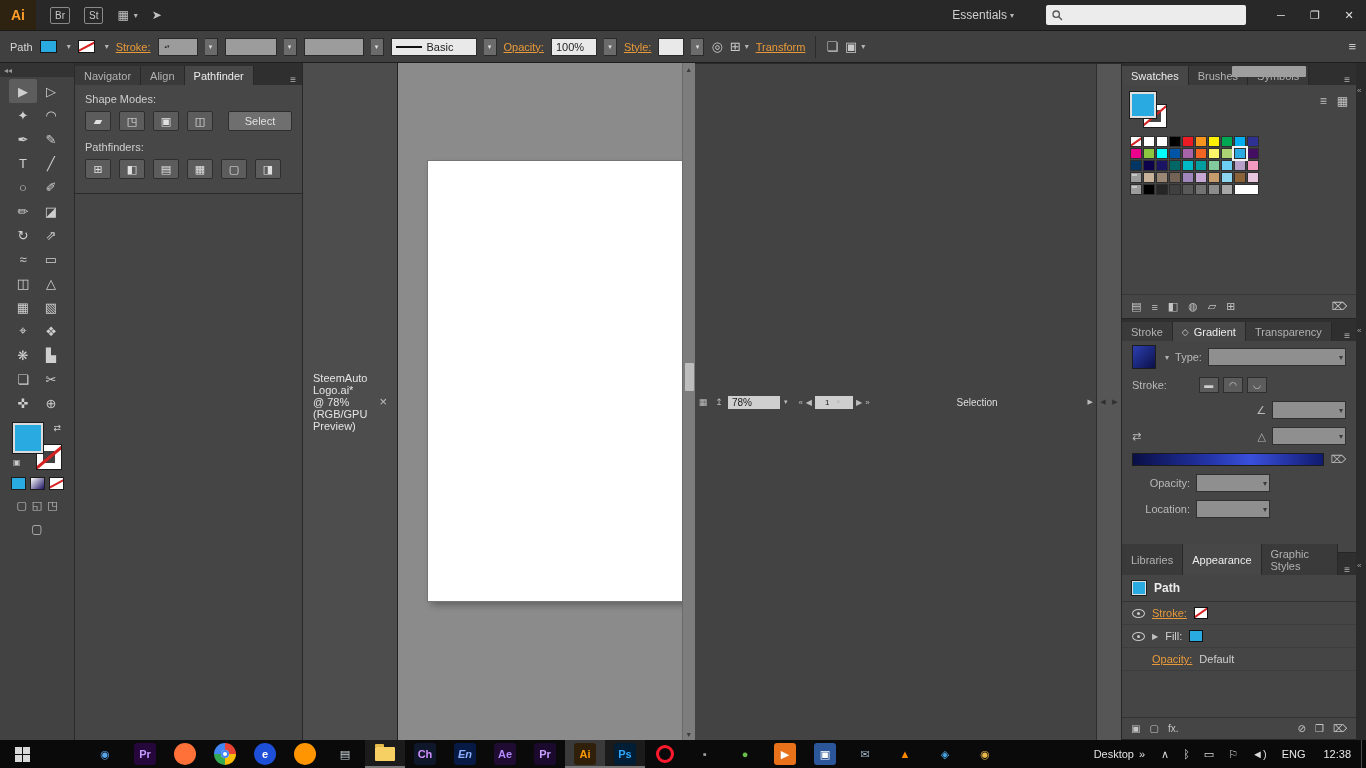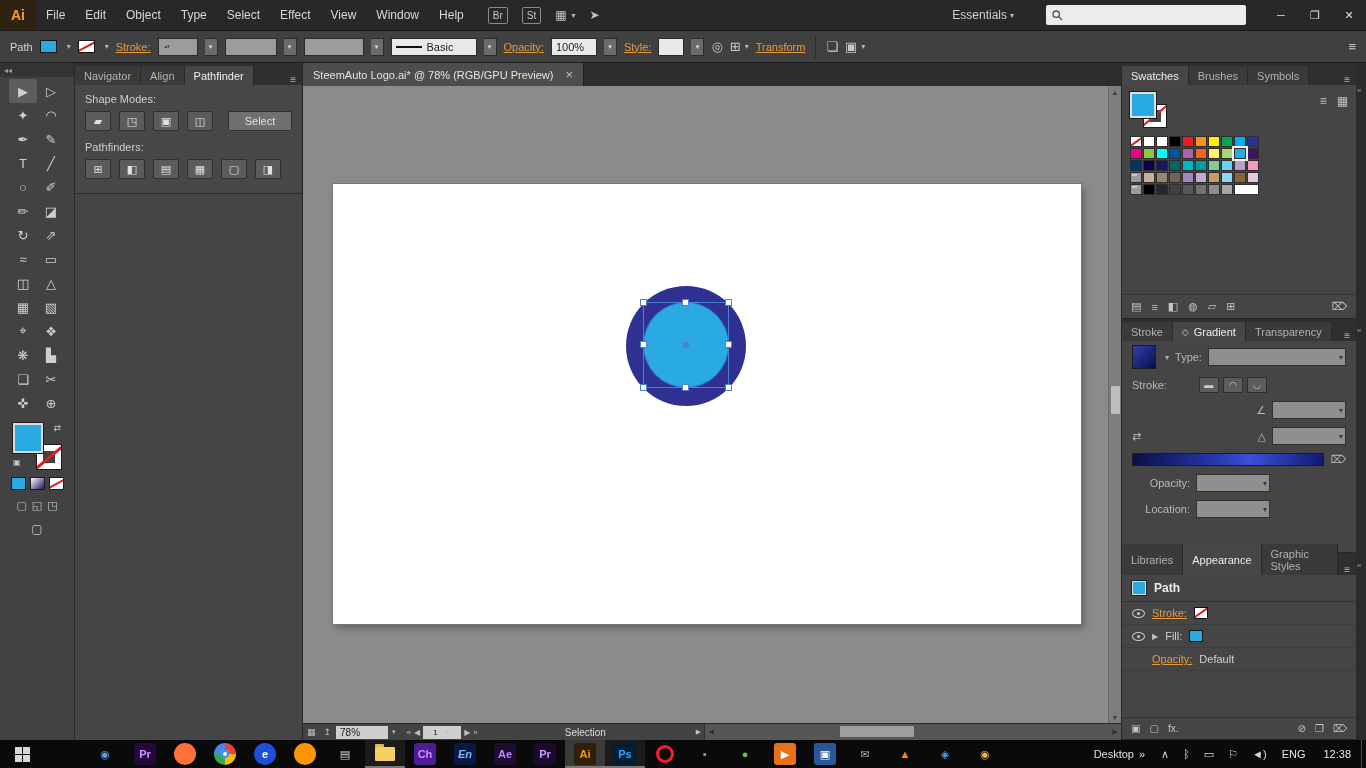--- a/index.html
+++ b/index.html
@@ -73,21 +73,21 @@
   .pf-content{background:#474747;padding:8px 10px 4px;border-bottom:1px solid #2a2a2a}
   .pf-label{font-size:11px;color:#cfcfcf;margin-bottom:6px}
   .pf-row{display:flex;gap:8px;align-items:center;margin-bottom:10px}
   .pf-btn{width:26px;height:20px;background:#5c5c5c;border:1px solid #2e2e2e;border-radius:2px;color:#e0e0e0;
     display:flex;align-items:center;justify-content:center;font-size:11px}
   .expand-btn{margin-left:auto;width:64px;height:20px;background:#6f6f6f;border:1px solid #2e2e2e;border-radius:2px;
     color:#e0e0e0;font-size:11px;display:flex;align-items:center;justify-content:center}
   .dock-rest{flex:1;background:#454545}
 
   
-  .docarea{flex:1;display:flex;flex-direction:column;min-width:0}
+  .docarea{flex:1;display:flex;flex-direction:row;min-width:0}
   .doctabs{flex:0 0 23px;background:#2d2d2d;display:flex}
   .doctab{background:#4d4d4d;color:#e4e4e4;font-size:11px;display:flex;align-items:center;padding:0 10px;gap:12px;border-right:1px solid #222}
   .doctab-close{color:#c0c0c0;font-size:13px}
   .canvas{flex:1;position:relative;background:#8b8b8b;overflow:hidden}
   .artboard{position:absolute;left:30px;top:98px;width:748px;height:440px;background:#fff;
     box-shadow:0 0 0 1px #767676,3px 4px 7px rgba(0,0,0,.30)}
   .circle{position:absolute;border-radius:50%}
   .c-outer{left:323px;top:200px;width:120px;height:120px;background:#2e3192}
   .c-inner{left:340px;top:216px;width:86px;height:86px;background:#29abe2;border:1px solid rgba(50,90,200,.55)}
   .selbox{position:absolute;left:340px;top:216px;width:86px;height:86px;border:1px solid #4f7fd0}
@@ -197,31 +197,20 @@
   .clock{padding:0 10px}
   .show-desktop{width:5px;height:28px;border-left:1px solid #4a4a4a}
 </style>
 </head>
 <body>
 
 <div class="screen">
 
   <header class="menubar">
     <div class="ai-logo">Ai</div>
-    <nav id="menu-items">
-        <div class="menu-item">File</div>
-        <div class="menu-item">Edit</div>
-        <div class="menu-item">Object</div>
-        <div class="menu-item">Type</div>
-        <div class="menu-item">Select</div>
-        <div class="menu-item">Effect</div>
-        <div class="menu-item">View</div>
-        <div class="menu-item">Window</div>
-        <div class="menu-item">Help</div>
-      </nav>
     <div class="mb-btn">Br</div>
     <div class="mb-btn">St</div>
     <div class="mb-icon">
       <span>▦</span>
       <span class="caret">▾</span>
     </div>
     <div class="mb-icon">
       <span>➤</span>
     </div>
     <div class="spacer"></div>
@@ -682,21 +671,21 @@
         <div class="tb-app">
           <span class="ic round" style="color: rgb(255, 149, 0); background: rgb(255, 149, 0);"></span>
         </div>
         <div class="tb-app">
           <span class="ic" style="color: rgb(207, 216, 220);">▤</span>
         </div>
         <div class="tb-app open">
           <span class="ic folder"></span>
         </div>
         <div class="tb-app">
-          <span class="ic" style="background: #4c1d95; color: rgb(209, 143, 255);">Ch</span>
+          <span class="ic" style="background: #0f172a; color: rgb(209, 143, 255);">Ch</span>
         </div>
         <div class="tb-app">
           <span class="ic" style="background: rgb(7, 26, 69); color: rgb(143, 176, 255); font-style: italic;">En</span>
         </div>
         <div class="tb-app">
           <span class="ic" style="background: rgb(32, 11, 51); color: rgb(180, 140, 255);">Ae</span>
         </div>
         <div class="tb-app">
           <span class="ic" style="background: rgb(28, 10, 46); color: rgb(201, 160, 255);">Pr</span>
         </div>

